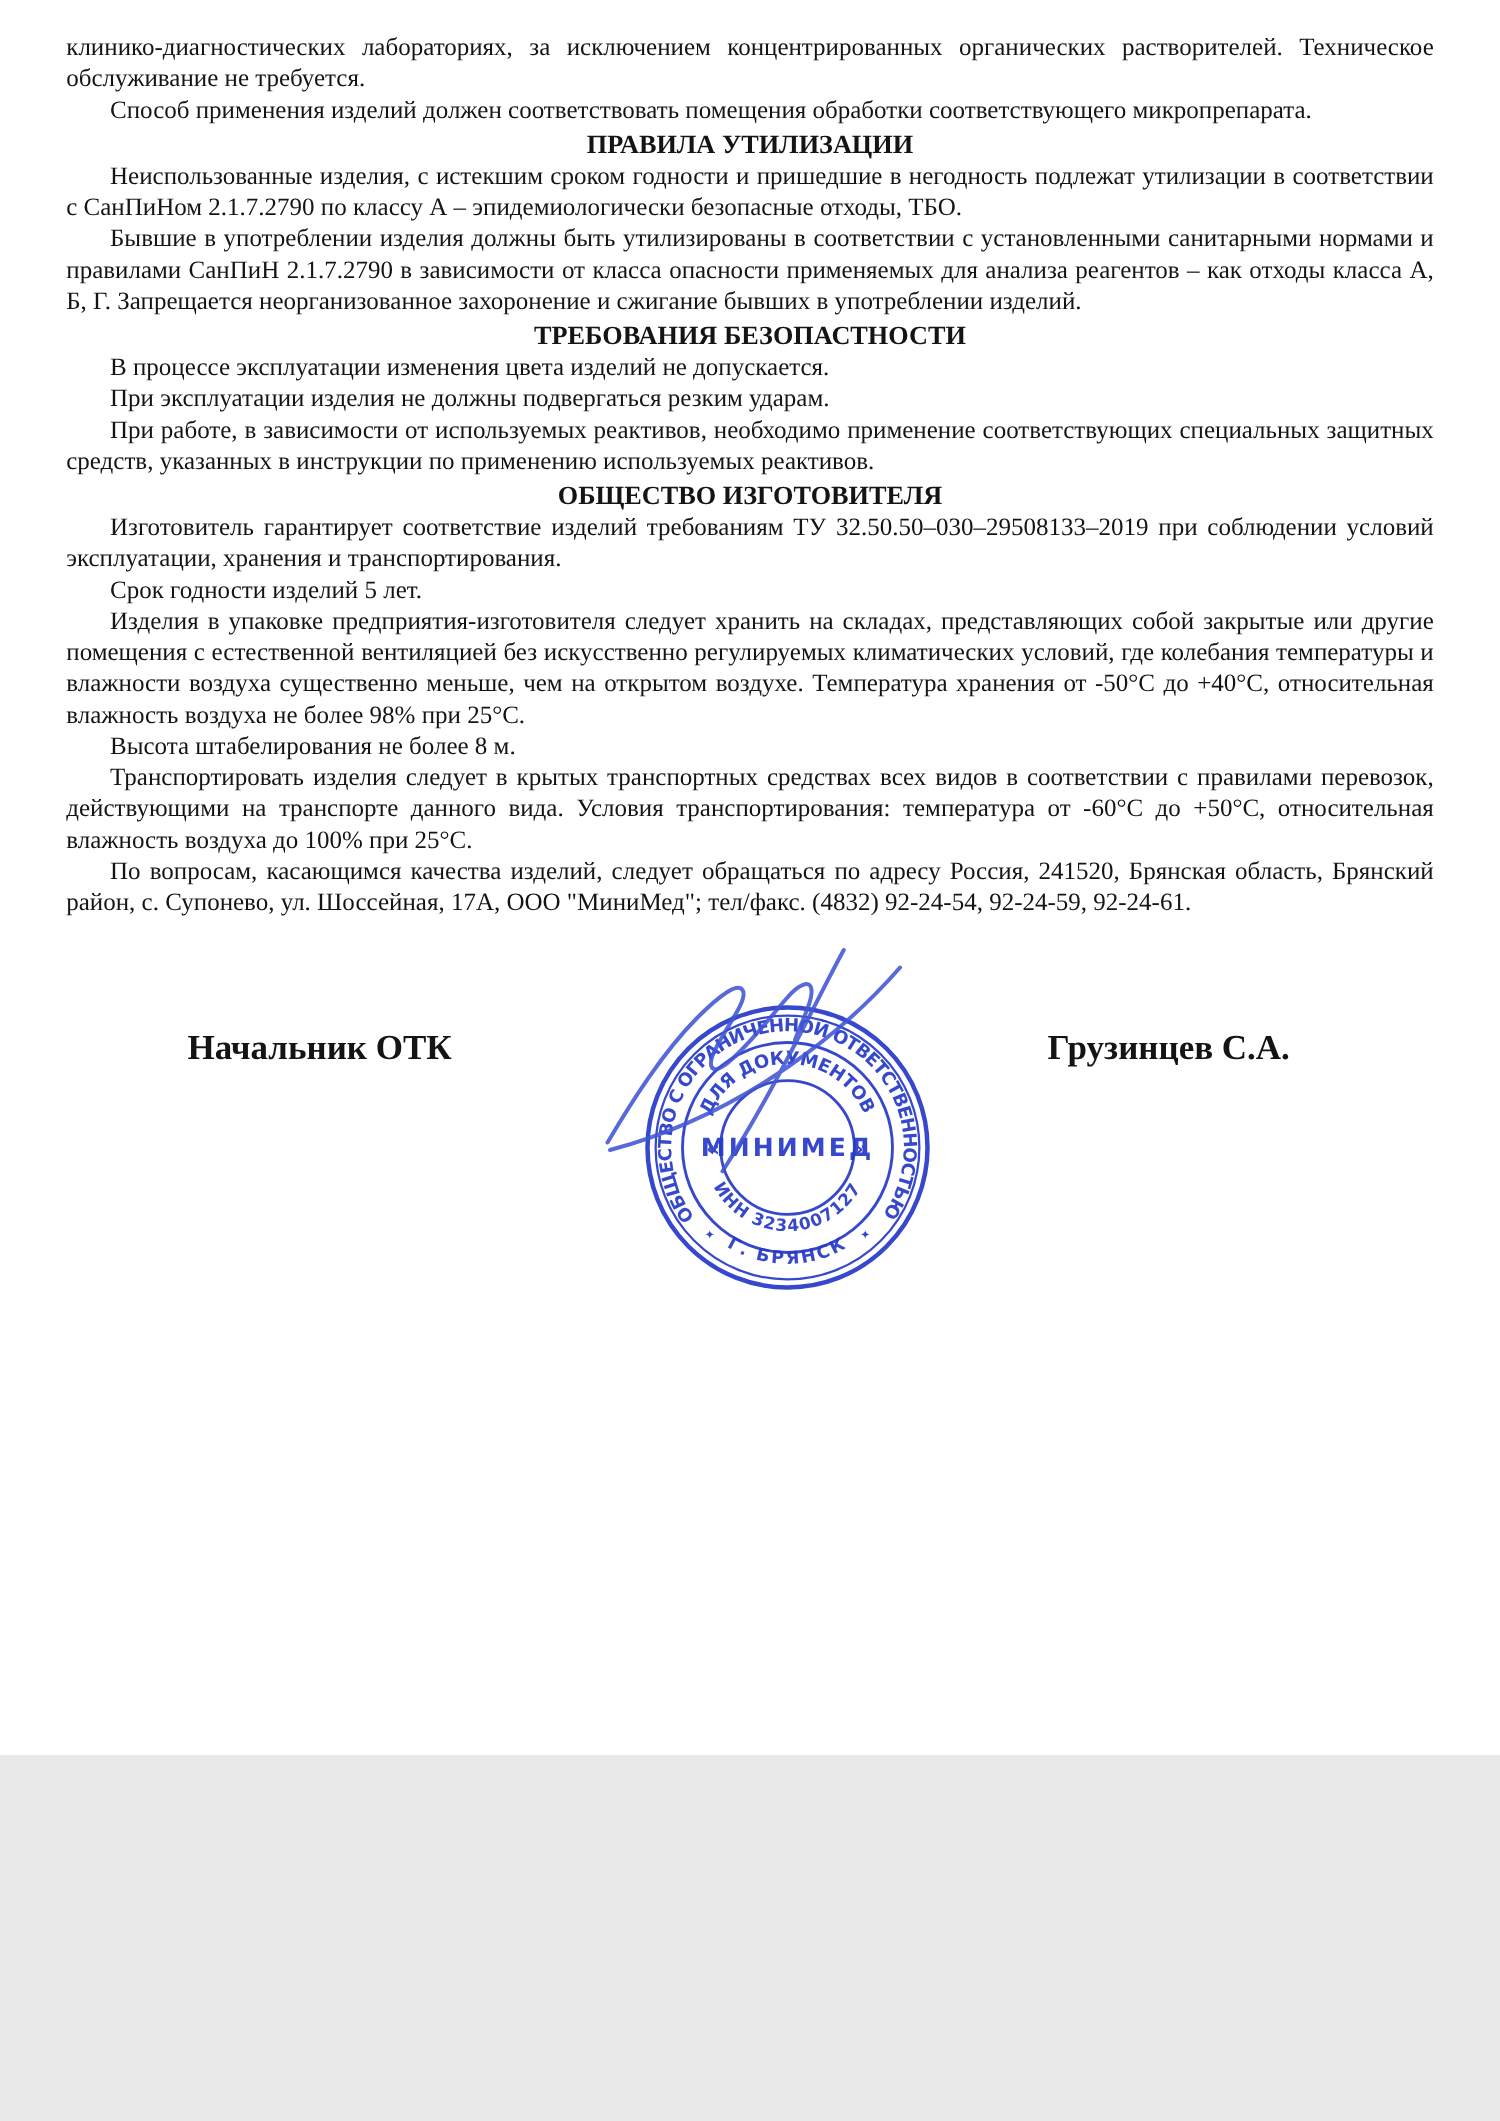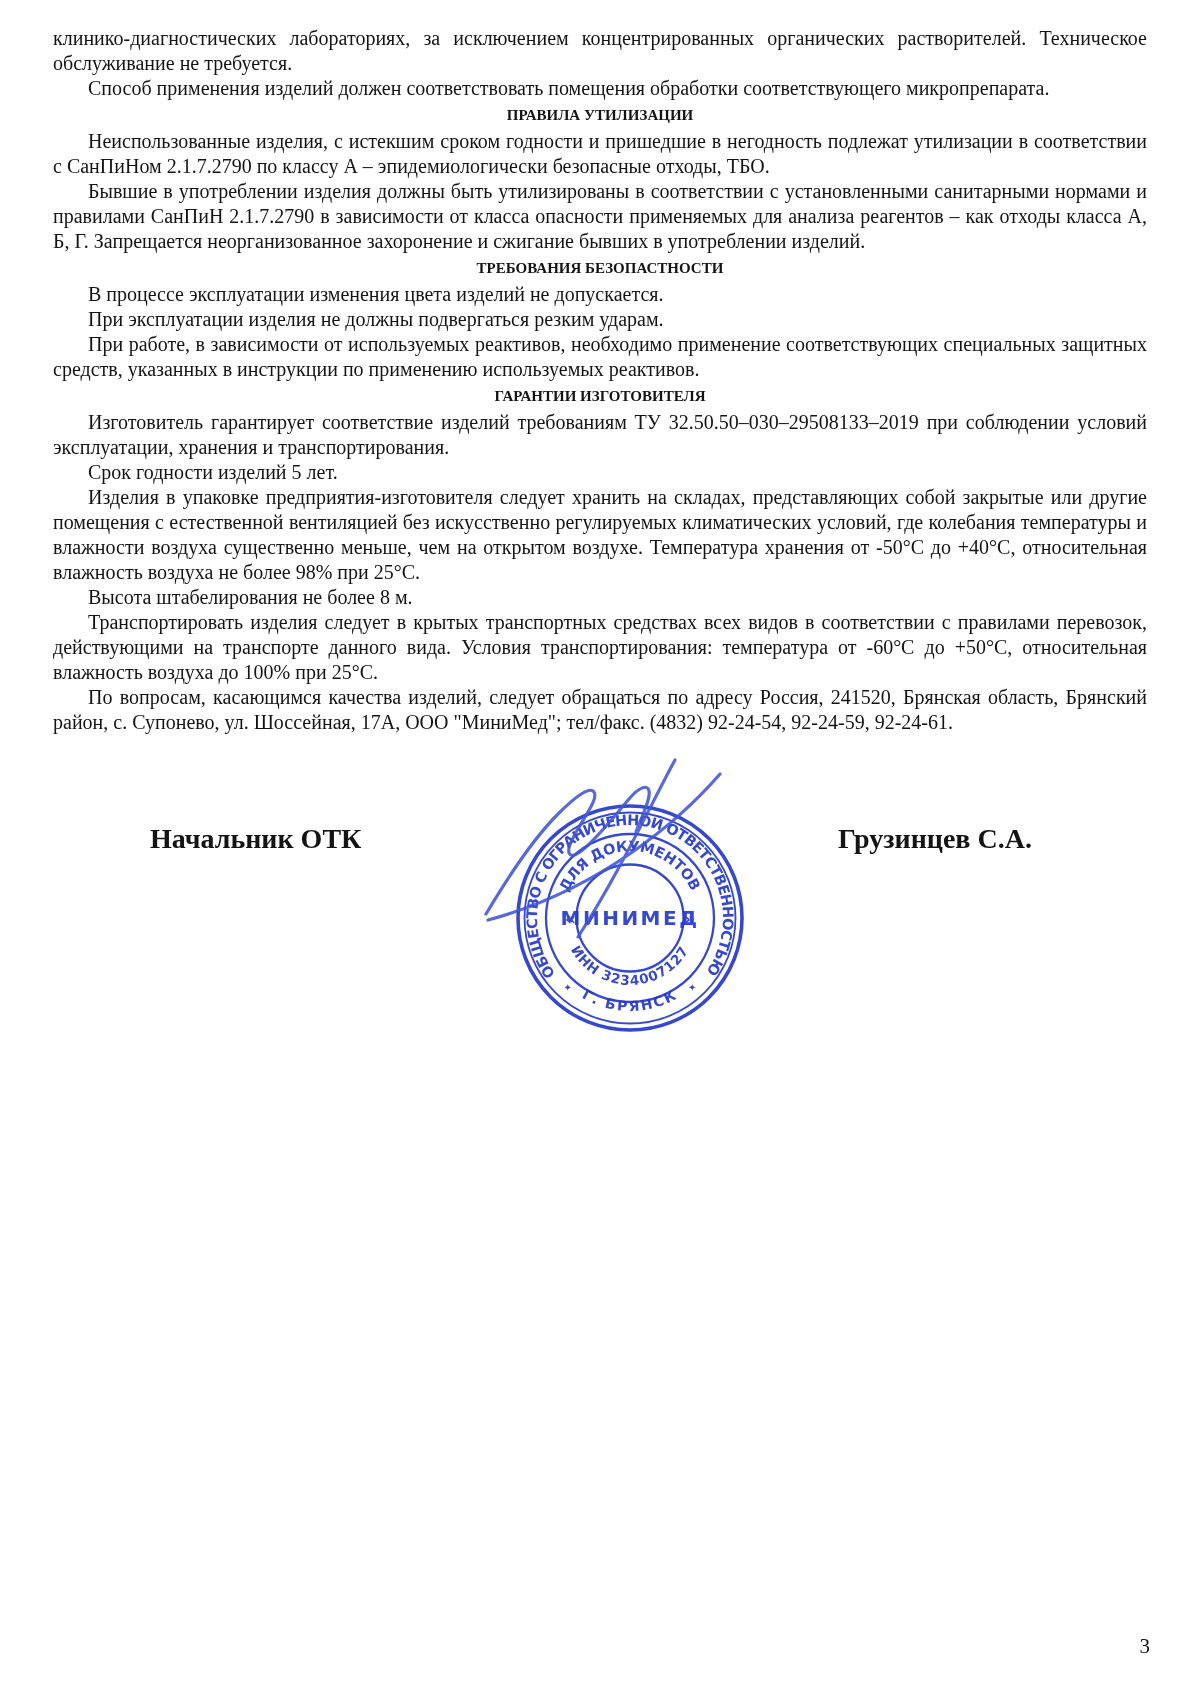--- a/index.html
+++ b/index.html
@@ -1,38 +1,38 @@
 <!DOCTYPE html>
 <html lang="ru"><head>
 <meta charset="utf-8">
 <style>
   * { margin: 0; padding: 0; box-sizing: border-box; }
   html, body { background: #e8e8e8; }
   .page {
     position: relative;
     width: 1200px;
-    height: 1697px;
+    height: 1404px;
     margin: 0 auto;
     background: #ffffff;
     color: #141414;
     font-family: "Liberation Serif", "DejaVu Serif", serif;
     overflow: hidden;
   }
   .doc-body {
     padding: 26px 53px 0 53px;
     font-size: 20px;
     line-height: 25px;
     text-align: justify;
   }
   .para { text-indent: 35px; }
   .para.no-indent { text-indent: 0; }
   .section-heading {
     text-align: center;
     font-weight: bold;
-    font-size: 15px;
+    font-size: 21px;
     line-height: 26px;
     margin: 1px 0;
     text-indent: 0;
   }
   .sig-layer { position: absolute; left: 0; top: 0; width: 1200px; height: 1697px; pointer-events: none; }
   .sig-label {
     position: absolute;
     font-weight: bold;
     font-size: 28px;
     white-space: nowrap;
@@ -62,21 +62,21 @@
 
     <h2 class="section-heading">ПРАВИЛА УТИЛИЗАЦИИ</h2>
     <p class="para">Неиспользованные изделия, с истекшим сроком годности и пришедшие в негодность подлежат утилизации в соответствии с СанПиНом 2.1.7.2790 по классу А – эпидемиологически безопасные отходы, ТБО.</p>
     <p class="para">Бывшие в употреблении изделия должны быть утилизированы в соответствии с установленными санитарными нормами и правилами СанПиН 2.1.7.2790 в зависимости от класса опасности применяемых для анализа реагентов – как отходы класса А, Б, Г. Запрещается неорганизованное захоронение и сжигание бывших в употреблении изделий.</p>
 
     <h2 class="section-heading">ТРЕБОВАНИЯ БЕЗОПАСТНОСТИ</h2>
     <p class="para">В процессе эксплуатации изменения цвета изделий не допускается.</p>
     <p class="para">При эксплуатации изделия не должны подвергаться резким ударам.</p>
     <p class="para">При работе, в зависимости от используемых реактивов, необходимо применение соответствующих специальных защитных средств, указанных в инструкции по применению используемых реактивов.</p>
 
-    <h2 class="section-heading">ГАРАНТИИ ИЗГОТОВИТЕЛЯ</h2>
+    <h2 class="section-heading">ОБЩЕСТВО ИЗГОТОВИТЕЛЯ</h2>
     <p class="para">Изготовитель гарантирует соответствие изделий требованиям ТУ 32.50.50–030–29508133–2019 при соблюдении условий эксплуатации, хранения и транспортирования.</p>
     <p class="para">Срок годности изделий 5 лет.</p>
 
     <p class="para">Изделия в упаковке предприятия-изготовителя следует хранить на складах, представляющих собой закрытые или другие помещения с естественной вентиляцией без искусственно регулируемых климатических условий, где колебания температуры и влажности воздуха существенно меньше, чем на открытом воздухе. Температура хранения от -50°С до +40°С, относительная влажность воздуха не более 98% при 25°С.</p>
     <p class="para">Высота штабелирования не более 8 м.</p>
     <p class="para">Транспортировать изделия следует в крытых транспортных средствах всех видов в соответствии с правилами перевозок, действующими на транспорте данного вида. Условия транспортирования: температура от -60°С до +50°С, относительная влажность воздуха до 100% при 25°С.</p>
     <p class="para">По вопросам, касающимся качества изделий, следует обращаться по адресу Россия, 241520, Брянская область, Брянский район, с. Супонево, ул. Шоссейная, 17А, ООО "МиниМед"; тел/факс. (4832) 92-24-54, 92-24-59, 92-24-61.</p>
   </div>
 
   <div class="sig-layer">

